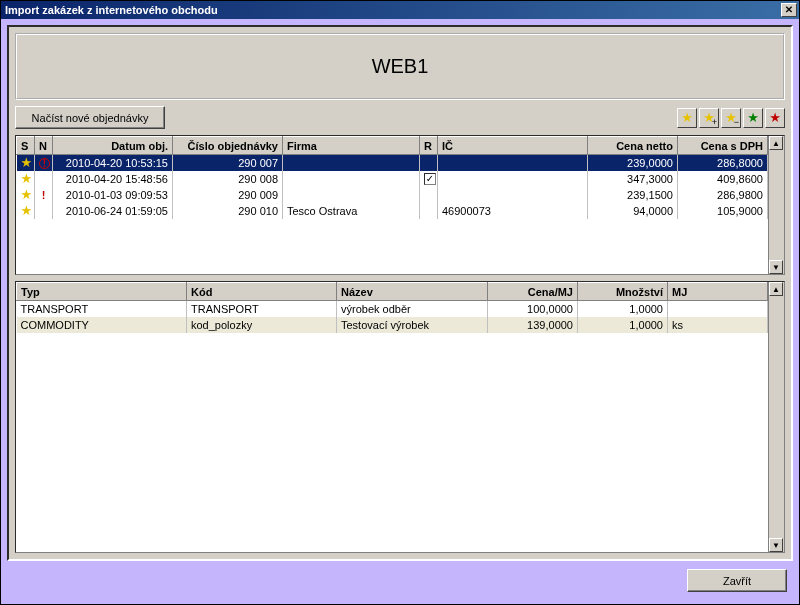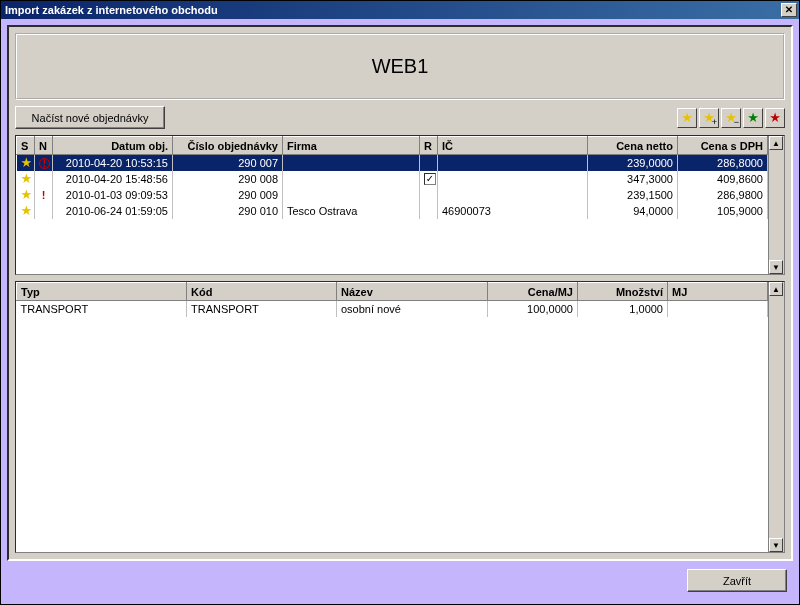--- a/index.html
+++ b/index.html
@@ -350,24 +350,32 @@
               <th>Název</th>
               <th class="r">Cena/MJ</th>
               <th class="r">Množství</th>
               <th>MJ</th>
             </tr>
           </thead>
           <tbody id="items-body">
                 <tr>
                   <td>TRANSPORT</td>
                   <td>TRANSPORT</td>
-                  <td>osobní nové</td>
+                  <td>výrobek odběr</td>
                   <td class="r">100,0000</td>
                   <td class="r">1,0000</td>
                   <td></td>
+                </tr>
+                <tr class="alt">
+                  <td>COMMODITY</td>
+                  <td>kod_polozky</td>
+                  <td>Testovací výrobek</td>
+                  <td class="r">139,0000</td>
+                  <td class="r">1,0000</td>
+                  <td>ks</td>
                 </tr>
               </tbody>
         </table>
         </div>
         <div class="scroll-gutter">
           <div class="scroll-arrow up">▲</div>
           <div class="scroll-arrow down">▼</div>
         </div>
       </div>
 

